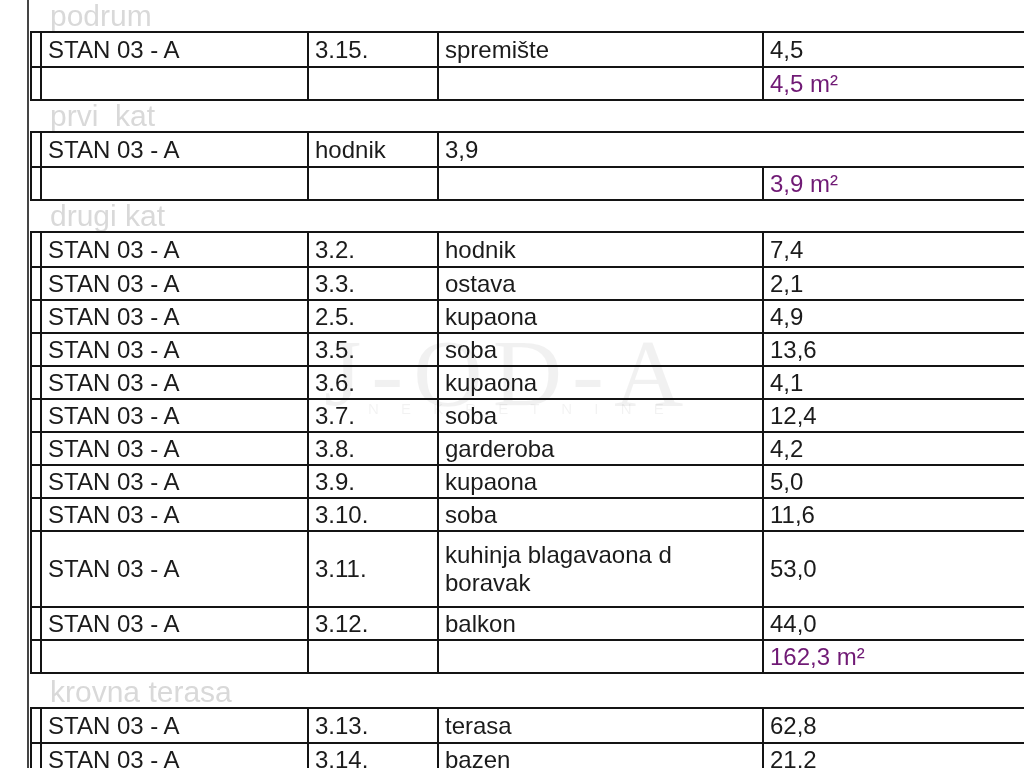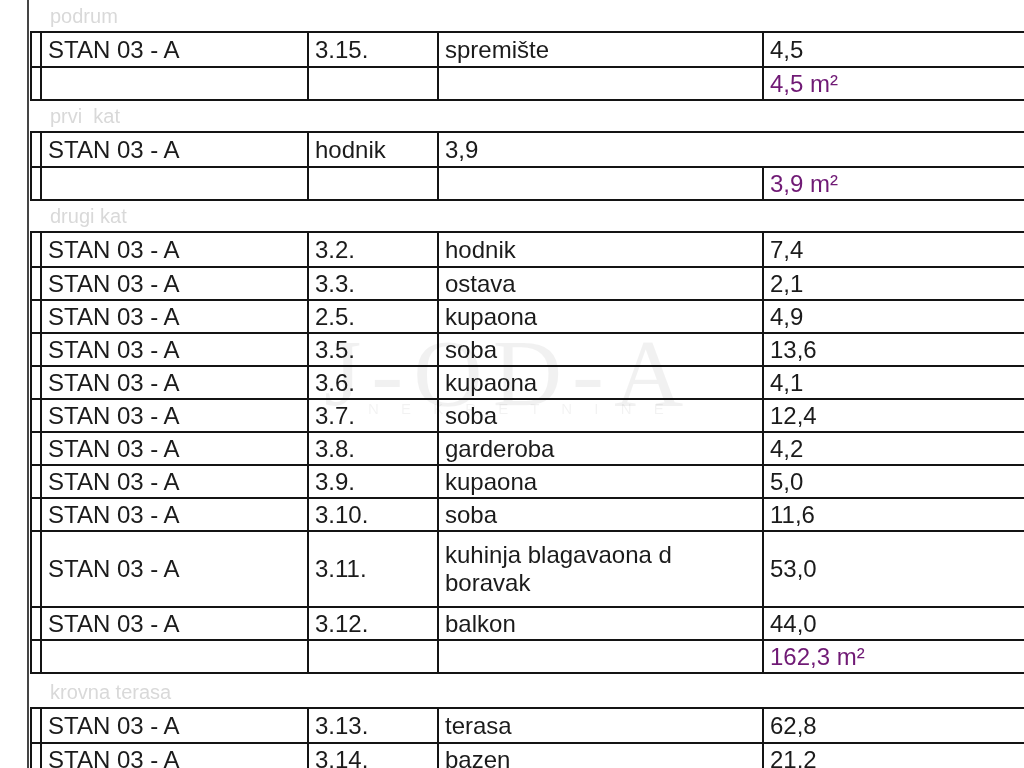--- a/index.html
+++ b/index.html
@@ -37,21 +37,21 @@
     letter-spacing: 9px;
     color: rgba(0,0,0,0.05);
     white-space: pre;
   }
 
   
   .section-label {
     position: absolute;
     left: 0;
     padding-left: 50px;
-    font-size: 20px;
+    font-size: 30px;
     line-height: 30px;
     color: #d9d9d9;
     white-space: pre;
   }
 
   
   .tbl {
     position: absolute;
     left: 30px;
     width: 1013px;

